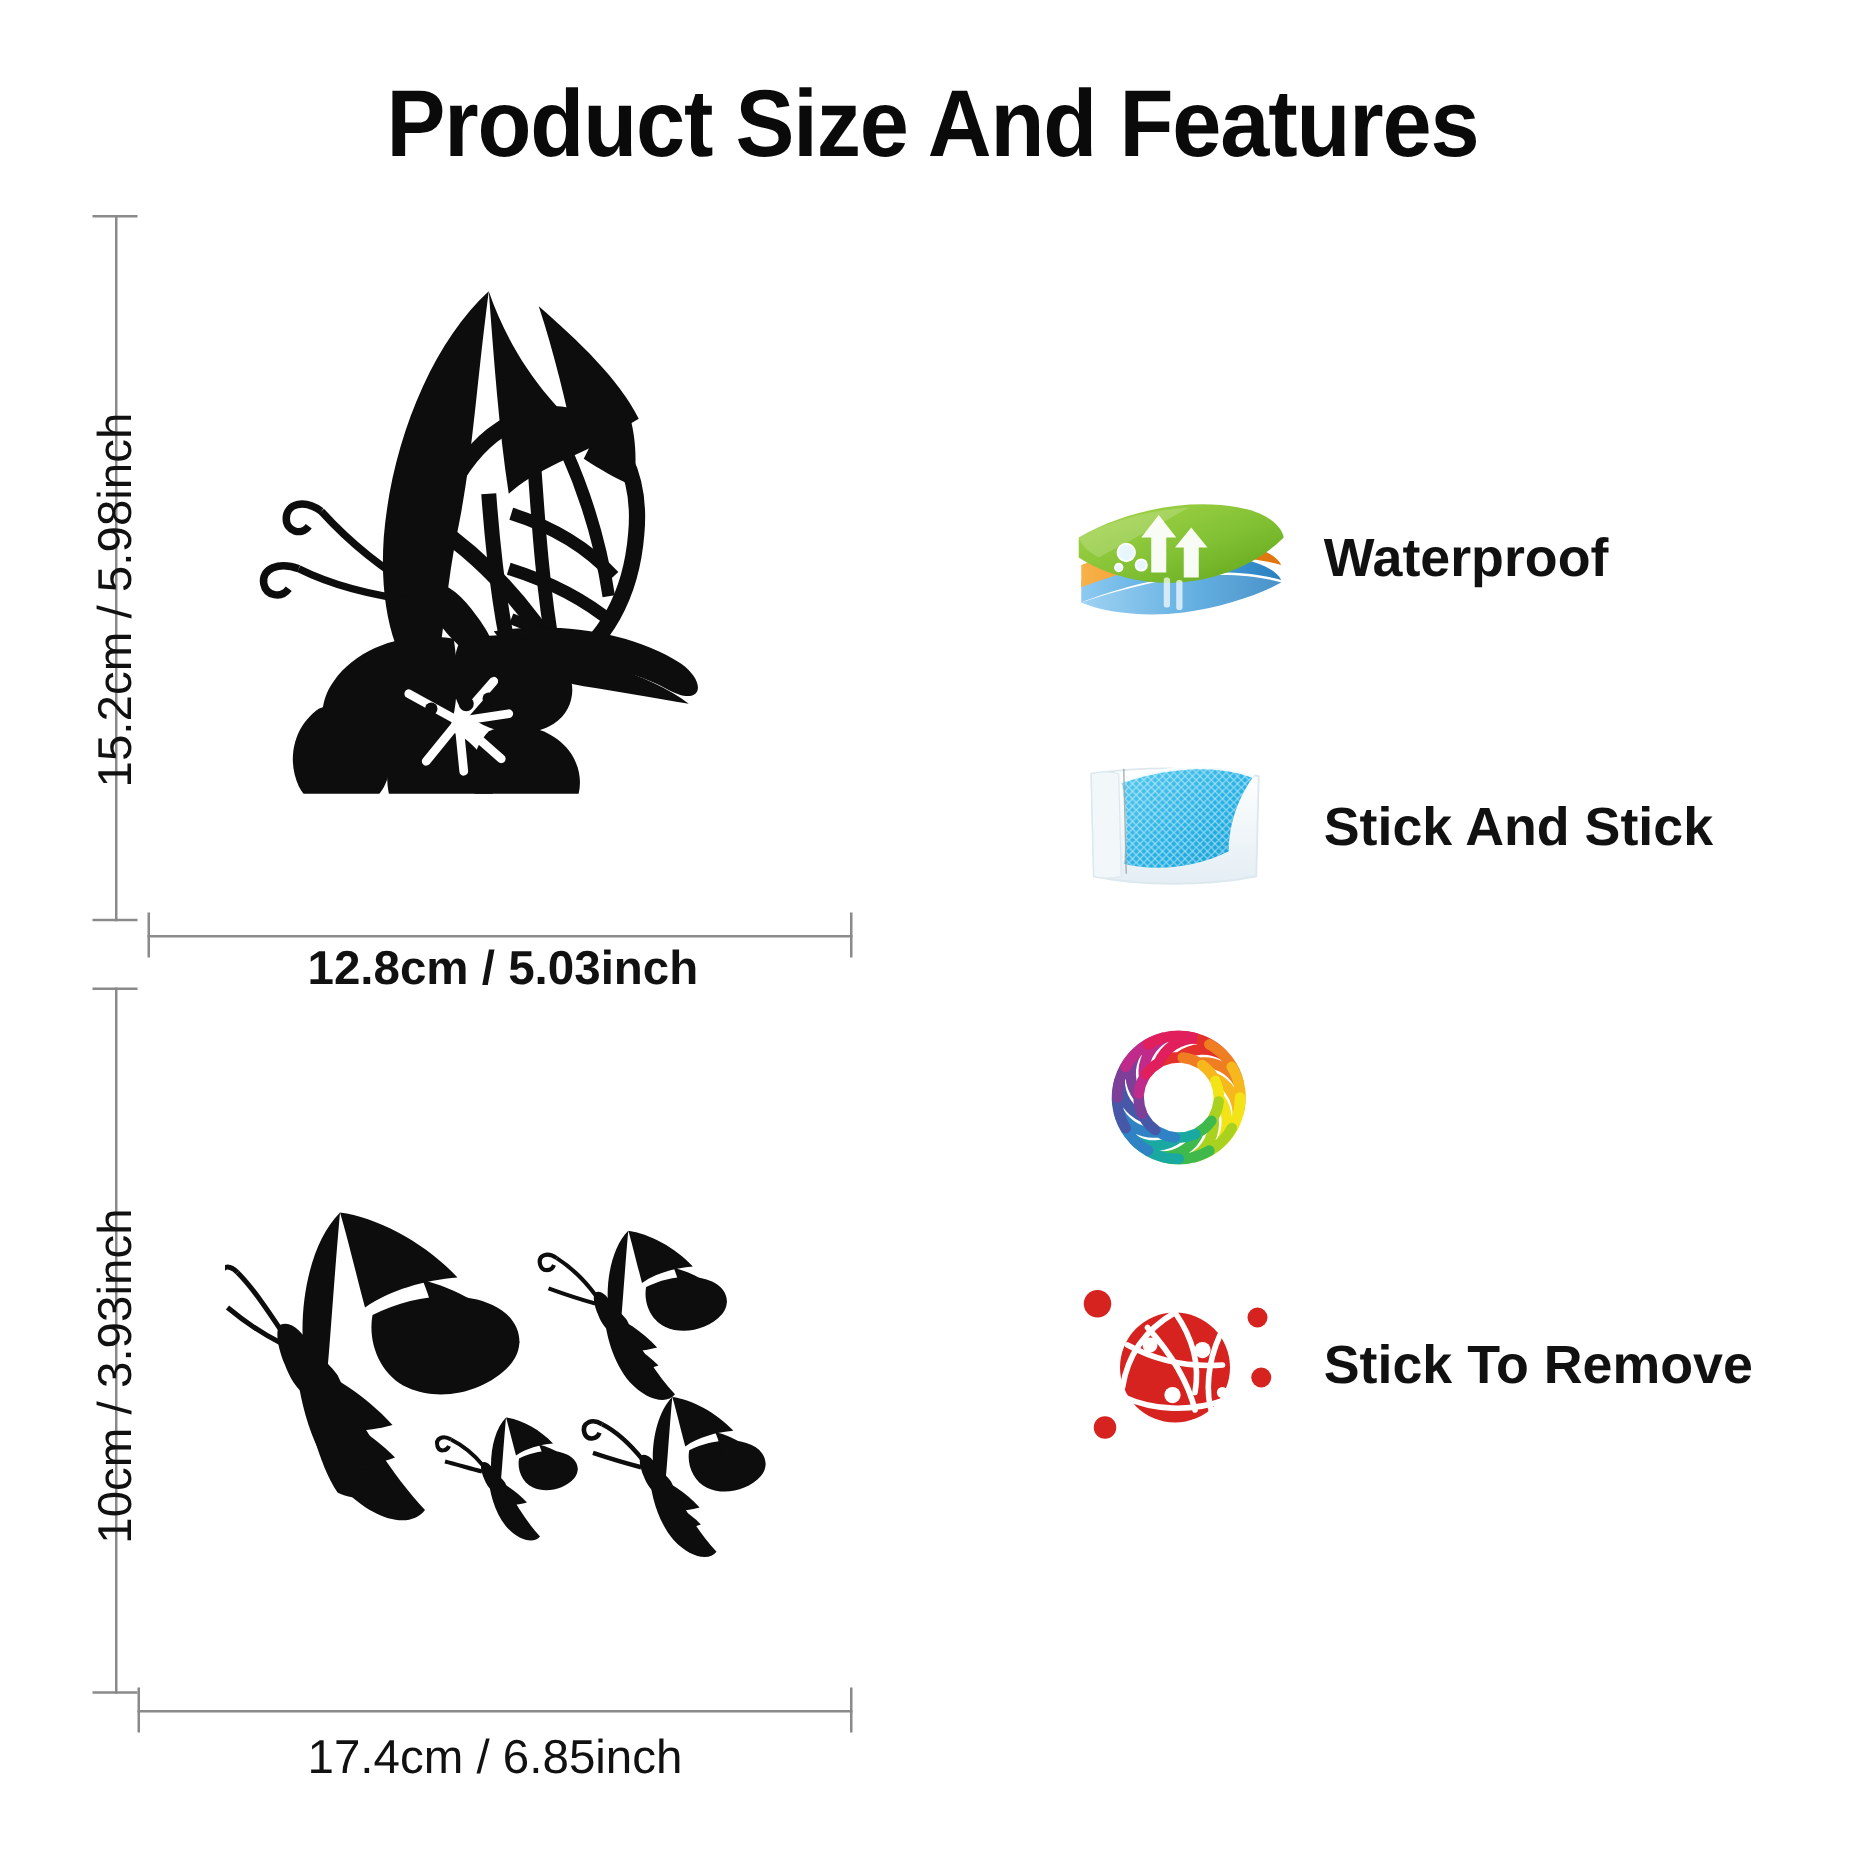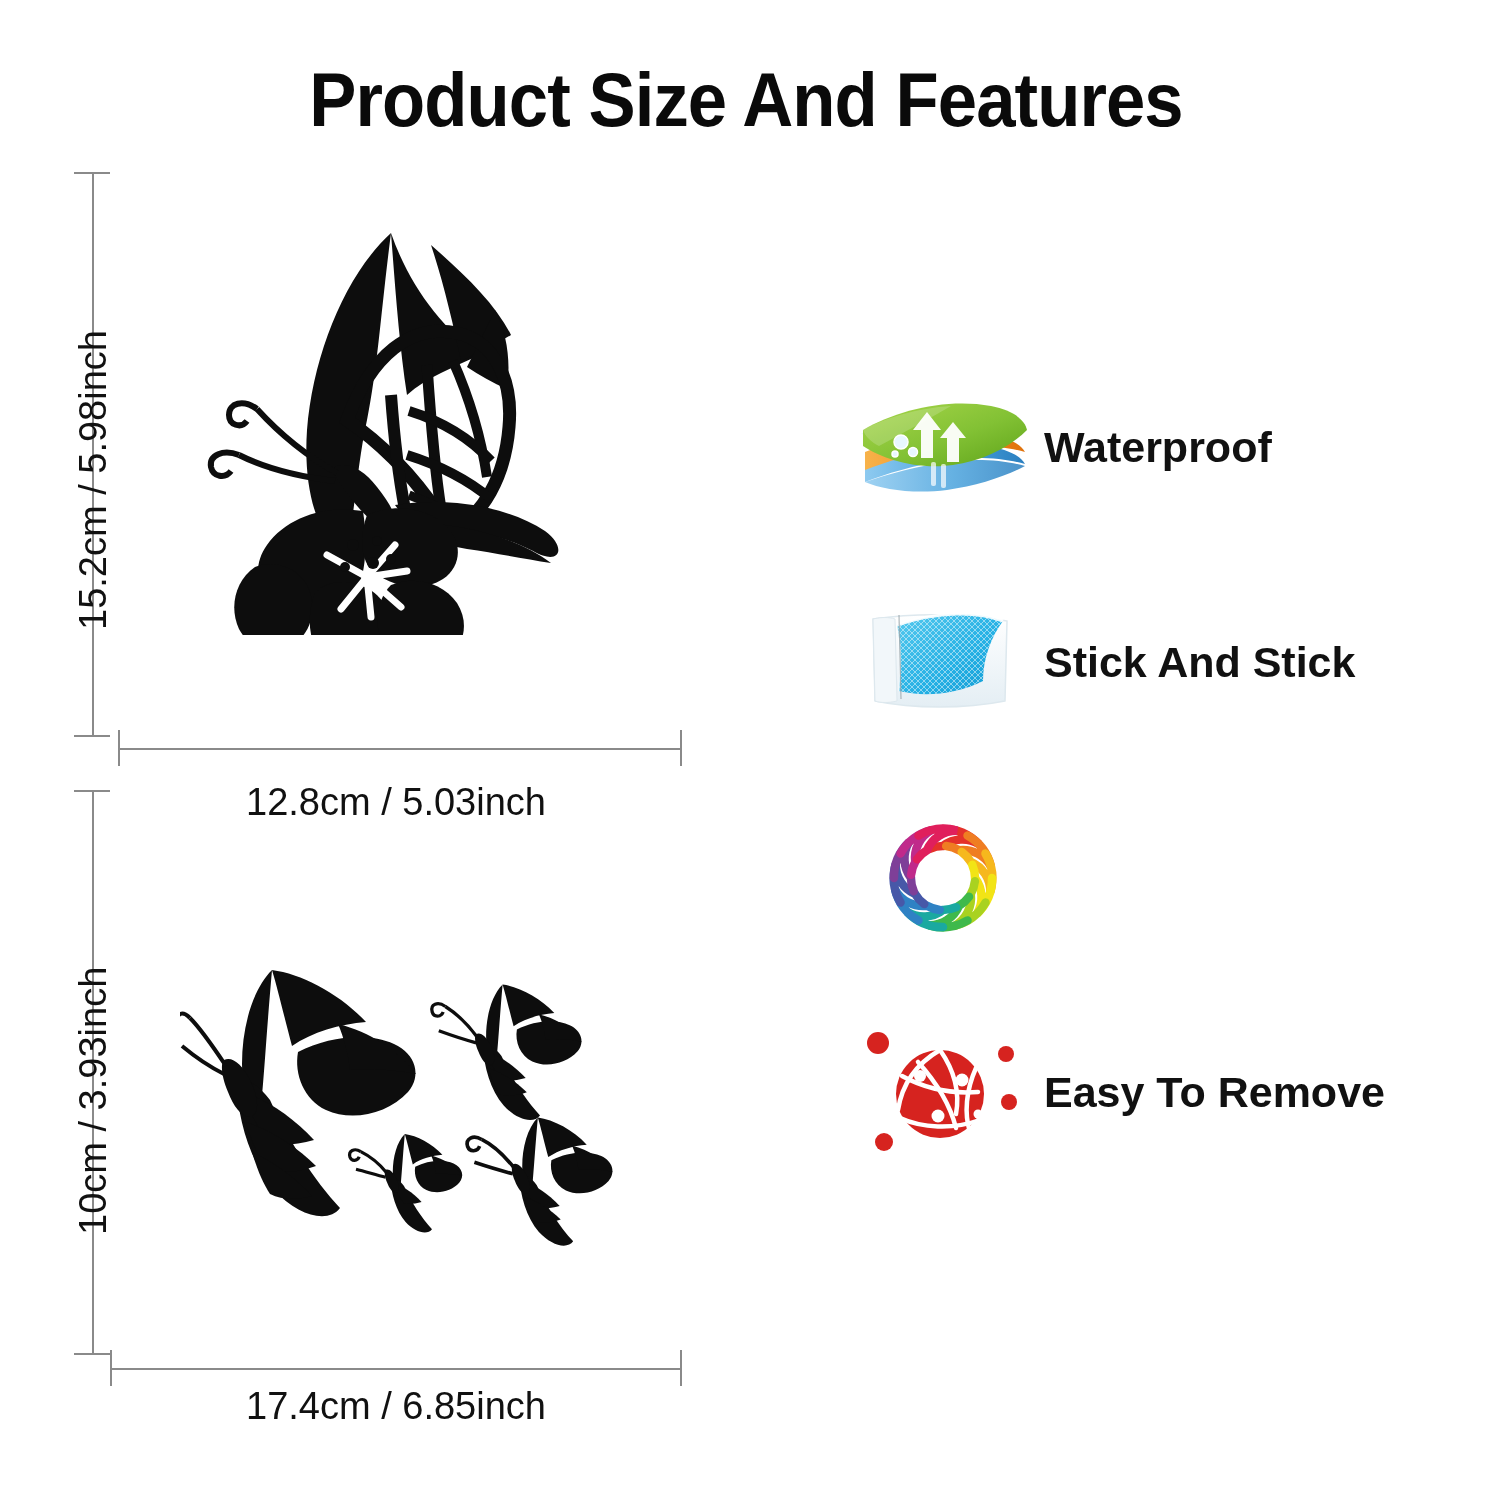--- a/index.html
+++ b/index.html
@@ -79,37 +79,37 @@
     align-items: center;
     justify-content: center;
   }
   .feature-label {
     font-family: "Liberation Sans", sans-serif;
     font-size: 43px;
     font-weight: bold;
     color: #111111;
     white-space: nowrap;
     letter-spacing: 0px;
-    margin-left: 14px;
+    margin-left: 29px;
   }
 </style>
 </head>
 <body>
 
 <div id="page-title">Product Size And Features</div>
 
 <div class="dim-line v-line" style="left:92px; top:172px; height:565px;"></div>
 <div class="dim-line cap-h" style="left:74px; top:172px;"></div>
 <div class="dim-line cap-h" style="left:74px; top:735px;"></div>
 <div class="dim-label vertical" style="left:72px; top:630px;">15.2cm / 5.98inch</div>
 
 <div class="dim-line h-line" style="left:118px; top:748px; width:564px;"></div>
 <div class="dim-line cap-v" style="left:118px; top:730px;"></div>
 <div class="dim-line cap-v" style="left:680px; top:730px;"></div>
-<div class="dim-label" style="left:246px; top:781px;">12.8cm / 5.03inch</div>
+<div class="dim-label" style="left:246px; top:754px;font-weight:bold;">12.8cm / 5.03inch</div>
 
 <div class="dim-line v-line" style="left:92px; top:790px; height:565px;"></div>
 <div class="dim-line cap-h" style="left:74px; top:790px;"></div>
 <div class="dim-line cap-h" style="left:74px; top:1353px;"></div>
 <div class="dim-label vertical" style="left:72px; top:1235px;">10cm / 3.93inch</div>
 
 <div class="dim-line h-line" style="left:110px; top:1368px; width:572px;"></div>
 <div class="dim-line cap-v" style="left:110px; top:1350px;"></div>
 <div class="dim-line cap-v" style="left:680px; top:1350px;"></div>
 <div class="dim-label" style="left:246px; top:1385px;">17.4cm / 6.85inch</div>
@@ -417,16 +417,16 @@
           <path d="M118,50 C108,72 106,96 112,114"></path>
         </g>
         <g fill="#ffffff">
           <circle cx="62" cy="58" r="6"></circle>
           <circle cx="104" cy="62" r="6.5"></circle>
           <circle cx="80" cy="98" r="6.5"></circle>
           <circle cx="120" cy="96" r="4.5"></circle>
         </g>
       </svg>
     </div>
-    <div class="feature-label">Easy To Remove</div>
+    <div class="feature-label">Stick To Remove</div>
   </div>
 
 </div>
 
 </body></html>

